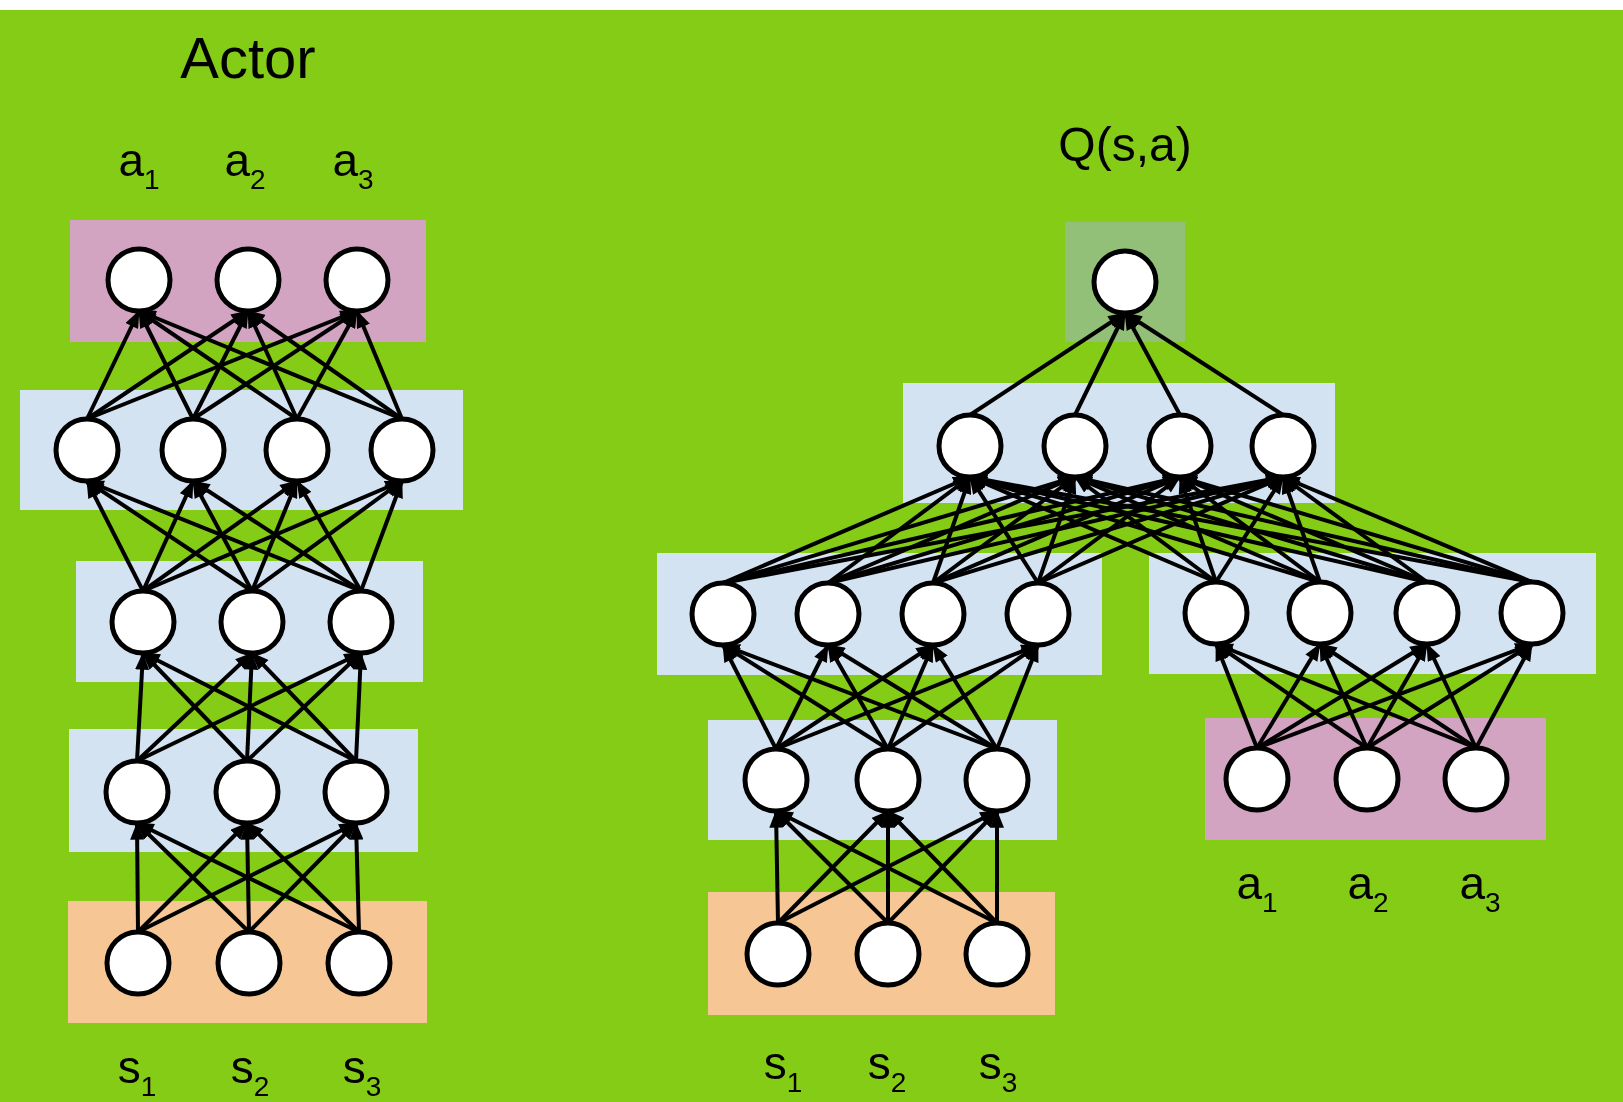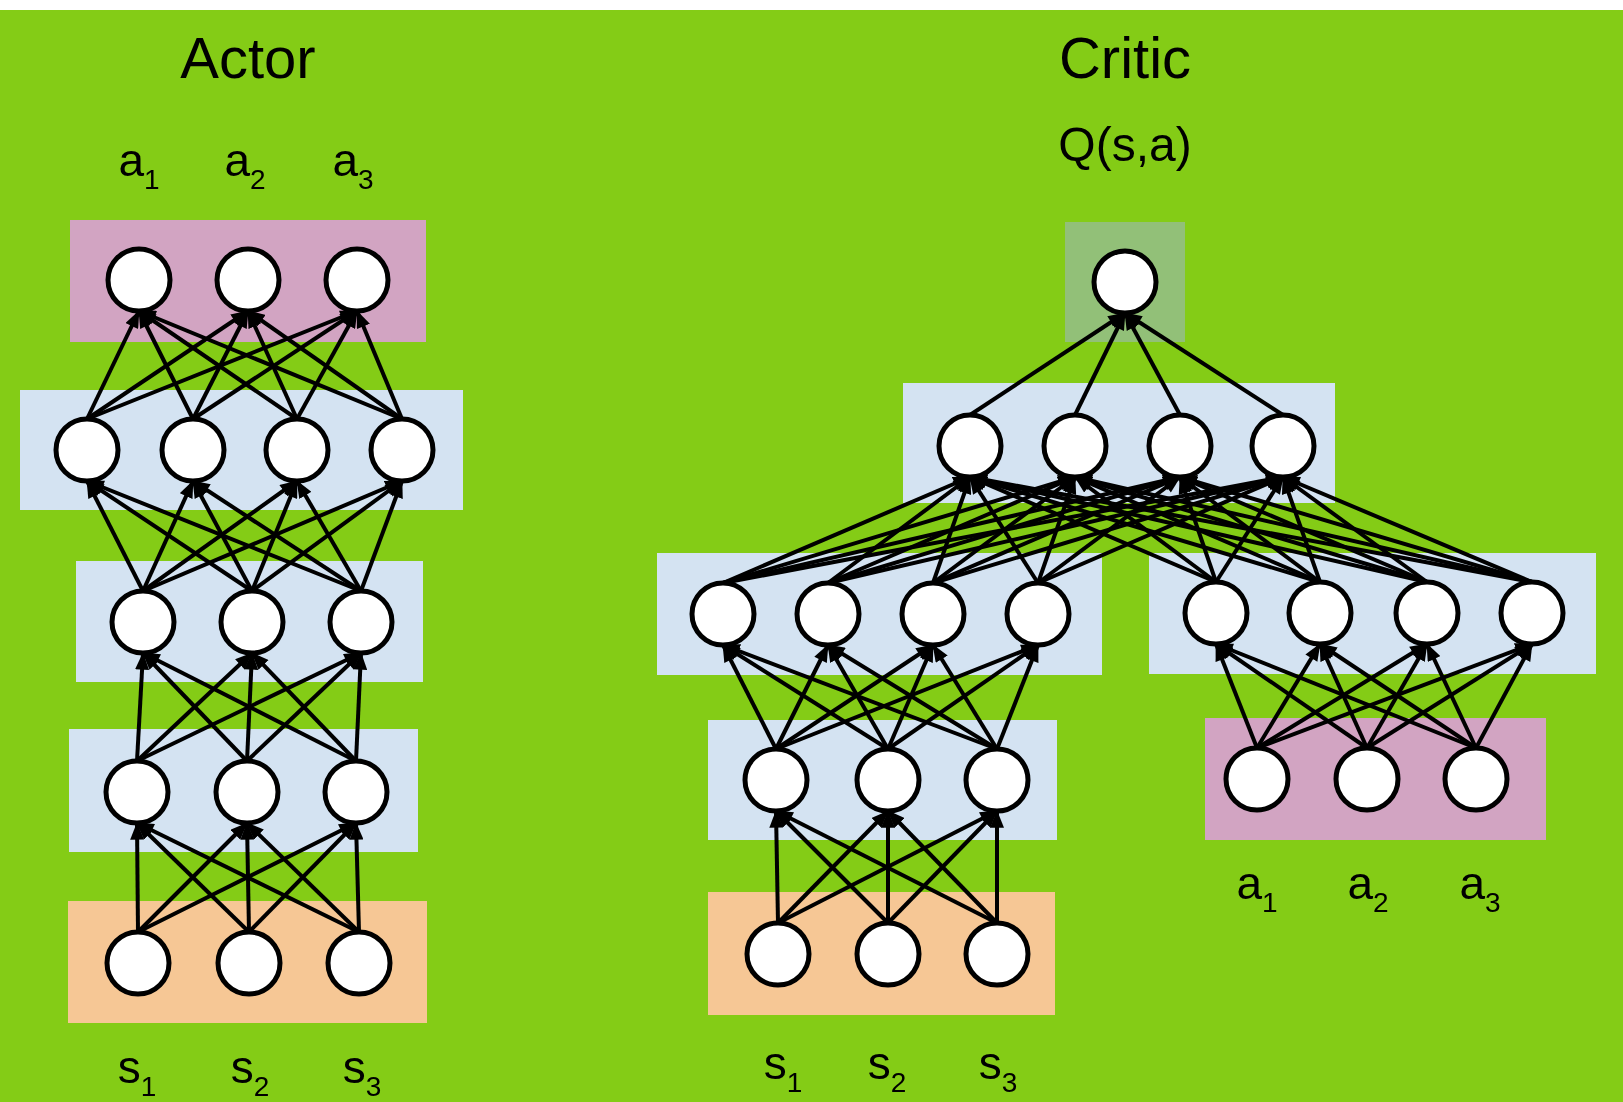--- a/index.html
+++ b/index.html
@@ -236,21 +236,20 @@
         <circle cx="997" cy="770" r="31" fill="#ffffff" stroke="#000000" stroke-width="5"></circle>
         <circle cx="1257" cy="769" r="31" fill="#ffffff" stroke="#000000" stroke-width="5"></circle>
         <circle cx="1367" cy="769" r="31" fill="#ffffff" stroke="#000000" stroke-width="5"></circle>
         <circle cx="1476" cy="769" r="31" fill="#ffffff" stroke="#000000" stroke-width="5"></circle>
         <circle cx="778" cy="944" r="31" fill="#ffffff" stroke="#000000" stroke-width="5"></circle>
         <circle cx="888" cy="944" r="31" fill="#ffffff" stroke="#000000" stroke-width="5"></circle>
         <circle cx="997" cy="944" r="31" fill="#ffffff" stroke="#000000" stroke-width="5"></circle>
       </g>
     </svg>
   <div class="net-title" id="title-actor">Actor</div>
-  <div class="net-title" id="title-critic">Critic</div>
   <div class="q-label">Q(s,a)</div>
 <div class="node-label" style="left: 139px; top: 127px;"><span>a</span><sub>1</sub></div>
     <div class="node-label" style="left: 245px; top: 127px;"><span>a</span><sub>2</sub></div>
     <div class="node-label" style="left: 353px; top: 127px;"><span>a</span><sub>3</sub></div>
     <div class="node-label" style="left: 137px; top: 1034px;"><span>s</span><sub>1</sub></div>
     <div class="node-label" style="left: 250px; top: 1034px;"><span>s</span><sub>2</sub></div>
     <div class="node-label" style="left: 362px; top: 1034px;"><span>s</span><sub>3</sub></div>
     <div class="node-label" style="left: 783px; top: 1030px;"><span>s</span><sub>1</sub></div>
     <div class="node-label" style="left: 887px; top: 1030px;"><span>s</span><sub>2</sub></div>
     <div class="node-label" style="left: 998px; top: 1030px;"><span>s</span><sub>3</sub></div>

